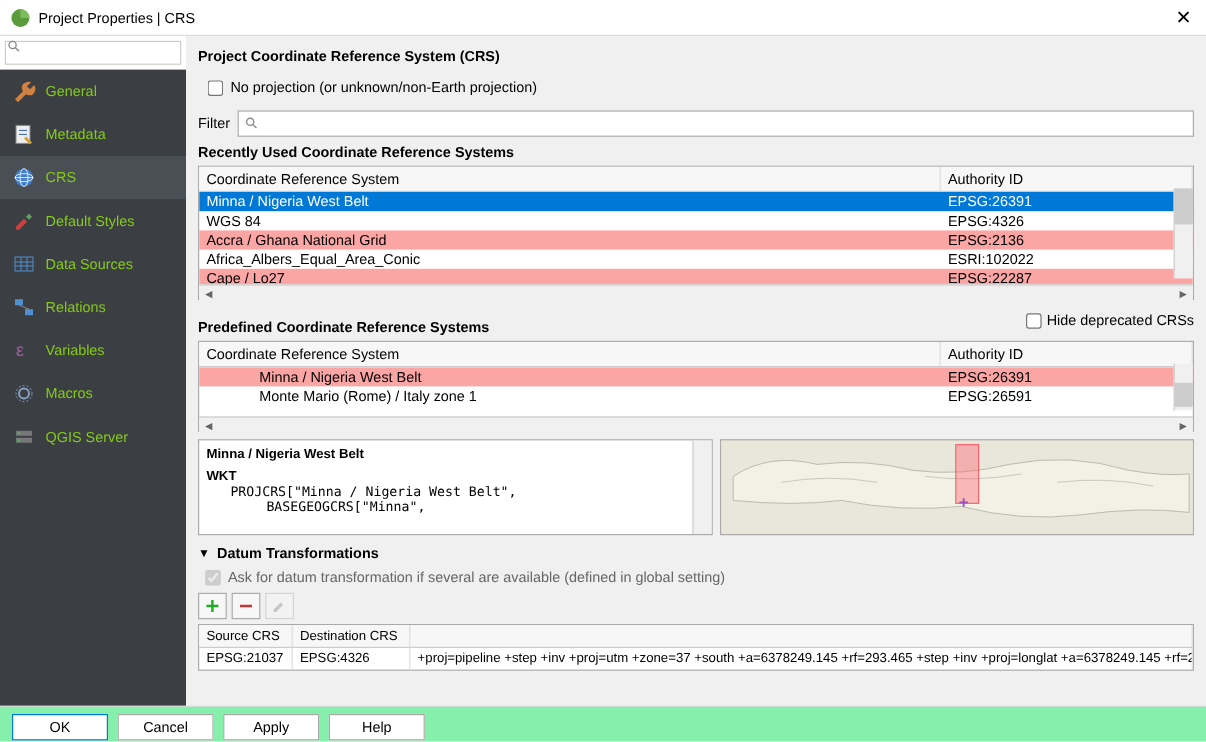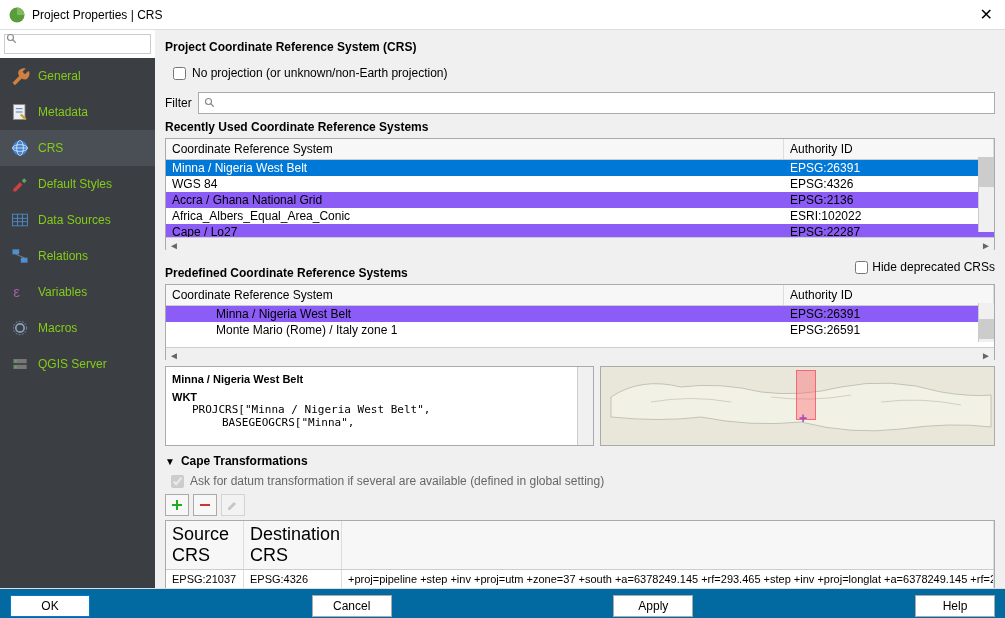--- a/index.html
+++ b/index.html
@@ -27,21 +27,21 @@
 .filter-row .flabel { font-size: 12px; }
 .filter-input-wrap { flex: 1; position: relative; }
 .filter-input-wrap input { width: 100%; height: 22px; border: 1px solid #aaa; padding: 2px 4px 2px 22px; font-size: 12px; }
 .table-wrap { border: 1px solid #aaa; background: #fff; position: relative; }
 .table-head { display: flex; background: #f7f7f7; border-bottom: 1px solid #ccc; font-size: 12px; }
 .table-head .col { padding: 3px 6px; border-right: 1px solid #ddd; }
 .table-body { overflow-y: auto; }
 .table-row { display: flex; font-size: 12px; }
 .table-row .col { padding: 1px 6px; }
 .table-row.selected { background: #0078d7; color: #fff; }
-.table-row.alt { background: #8b5cf6; }
+.table-row.alt { background: #fca5a5; }
 .col-crs { flex: 1; }
 .col-auth { width: 210px; }
 .scroll-vert { position: absolute; right: 0; top: 18px; bottom: 17px; width: 16px; background: #f0f0f0; border-left: 1px solid #ccc; }
 .scroll-vert .thumb { position: absolute; top: 0; width: 100%; height: 30px; background: #ccc; }
 .scroll-horiz { height: 16px; background: #f0f0f0; border-top: 1px solid #ccc; display: flex; justify-content: space-between; align-items: center; }
 .scroll-arrow { width: 16px; height: 16px; display:flex; align-items:center; justify-content:center; font-size: 10px; color:#666; }
 .hide-dep { display: flex; align-items: center; gap: 4px; float: right; font-size: 12px; }
 .two-col { display: flex; gap: 6px; margin-top: 6px; }
 .wkt-box { flex: 1; border: 1px solid #aaa; background: #fff; padding: 6px; height: 80px; overflow: hidden; position: relative; }
 .wkt-box .crsname { font-weight: bold; font-size: 11px; margin-bottom: 6px; }
@@ -49,25 +49,25 @@
 .wkt-box pre { font-family: Consolas, monospace; font-size: 11px; white-space: pre; margin-left: 20px; }
 .map-box { width: 395px; border: 1px solid #aaa; background: #e6e5d8; height: 80px; position: relative; overflow: hidden; }
 .map-highlight { position: absolute; left: 195px; top: 3px; width: 20px; height: 50px; background: rgba(255,100,110,0.4); border: 1px solid rgba(255,50,70,0.6); }
 .map-cross { position: absolute; left: 198px; top: 43px; font-size: 14px; color: #a050c0; font-weight: bold; }
 .collapse-head { display: flex; align-items: center; gap: 6px; font-weight: bold; margin: 8px 0 4px 0; }
 .collapse-head .tri { font-size: 10px; }
 .toolbar-row { display: flex; gap: 4px; margin: 4px 0; }
 .tool-btn { width: 24px; height: 22px; border: 1px solid #aaa; background: #f7f7f7; display: flex; align-items: center; justify-content: center; cursor: pointer; font-size: 12px; }
 .tool-btn.disabled { opacity: 0.4; cursor: default; }
 .datum-table { border: 1px solid #aaa; background: #fff; }
-.datum-head { display: flex; background: #f7f7f7; font-size: 18px; border-bottom: 1px solid #ccc; }
+.datum-head { display: flex; background: #f7f7f7; font-size: 11px; border-bottom: 1px solid #ccc; }
 .datum-head .dcol, .datum-row .dcol { padding: 3px 6px; border-right: 1px solid #ddd; }
 .datum-row { display: flex; font-size: 11px; }
 .dc-src { width: 78px; } .dc-dst { width: 98px; } .dc-rest { flex: 1; overflow: hidden; white-space: nowrap; }
-.footer { display: flex; justify-content: space-between; gap: 8px; padding: 6px 10px; border-top: 1px solid #ddd; background: #0369a1; height: 30px; }
+.footer { display: flex; justify-content: flex-start; gap: 8px; padding: 6px 10px; border-top: 1px solid #ddd; background: #86efac; height: 30px; }
 .footer button { width: 80px; height: 22px; border: 1px solid #0078d7; background: #fff; font-size: 12px; cursor: pointer; }
 .footer button.default { border: 1px solid #0078d7; }
 .footer button.plain { border-color: #aaa; }
 .indented-row .col-crs { padding-left: 50px; }
 .main-inner { height: 100%; }
 .gray-text { color: #666; }
 .checkbox-row.disabled { color: #888; }
 </style>
 </head>
 <body>
@@ -285,21 +285,21 @@
             <path d="M10 30 Q40 10 80 20 Q120 15 160 25 Q200 30 240 20 Q290 10 340 25 Q370 30 390 28 L390 60 Q350 55 300 62 Q250 68 200 55 Q150 60 100 50 Q60 55 10 50 Z" fill="#f2f1e6" stroke="#b8b8a8" stroke-width="0.8"></path>
             <path d="M50 35 Q90 28 130 35 M170 30 Q210 35 250 28 M280 35 Q320 30 360 38" stroke="#b8b8a8" stroke-width="0.6" fill="none"></path>
           </svg>
           <div class="map-highlight"></div>
           <div class="map-cross">+</div>
         </div>
       </div>
 
       <div class="collapse-head">
         <span class="tri">▼</span>
-        <span>Cape Transformations</span>
+        <span>Datum Transformations</span>
       </div>
       <div class="checkbox-row disabled" style="margin-left:6px;">
         <input type="checkbox" checked="" disabled="" style="">
         <span class="gray-text">Ask for datum transformation if several are available (defined in global setting)</span>
       </div>
       <div class="toolbar-row">
         <div class="tool-btn">
               <svg width="14" height="14" viewBox="0 0 14 14">
                 <line x1="7" y1="2" x2="7" y2="12" stroke="#2a2" stroke-width="2"></line>
                 <line x1="2" y1="7" x2="12" y2="7" stroke="#2a2" stroke-width="2"></line>

